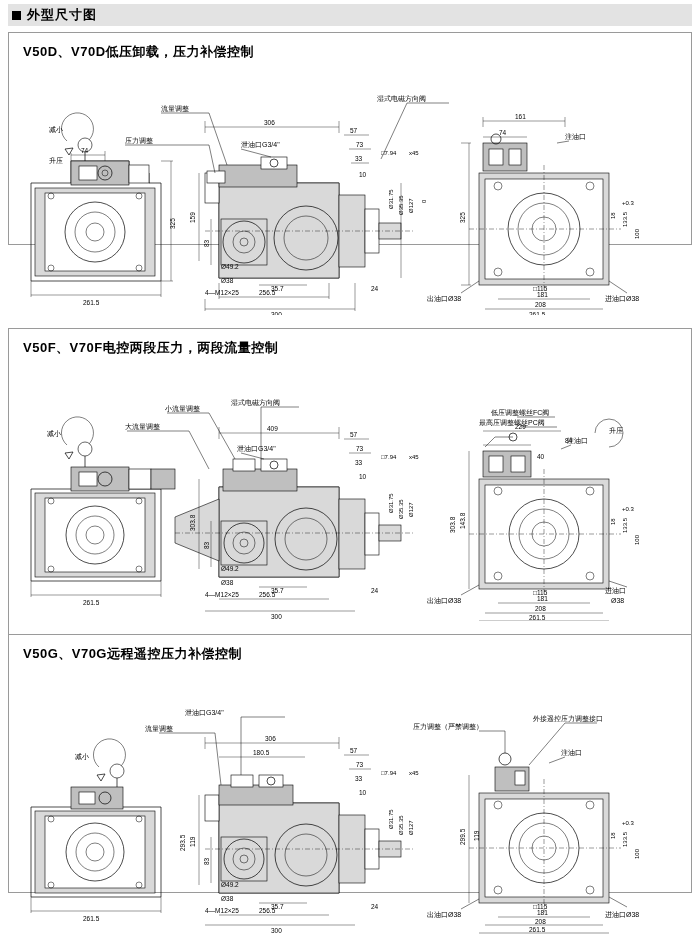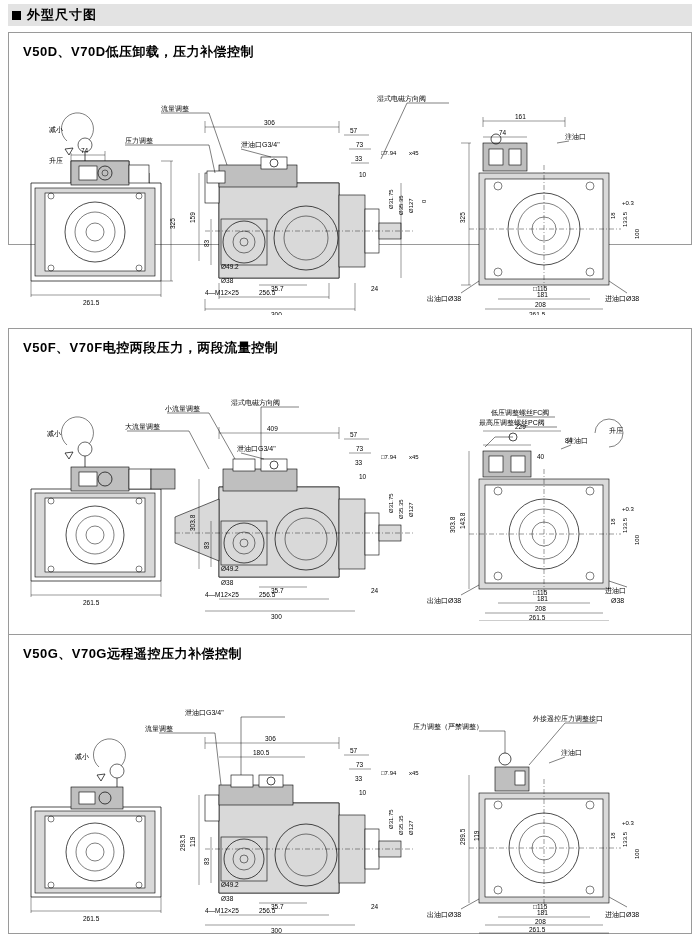--- a/index.html
+++ b/index.html
@@ -26,21 +26,21 @@
   .page-heading .txt { font-size:13px; font-weight:bold; letter-spacing:1px; }
 
   
   .section {
     position:absolute; left:8px; width:684px;
     border:1px solid #9a9a9a;
     background:#fff;
   }
   #sec1 { top:32px;  height:213px; }
   #sec2 { top:328px; height:377px; }
-  #sec3 { top:634px; height:300px; }
+  #sec3 { top:634px; height:259px; }
 
   .sec-title {
     position:absolute; left:14px; top:10px;
     font-size:13px; font-weight:bold; letter-spacing:0.5px;
   }
 
   .drawing { position:absolute; left:0; top:0; width:100%; height:100%; }
 
   svg { display:block; }
   .ln   { stroke:#000; stroke-width:0.7; fill:none; }

